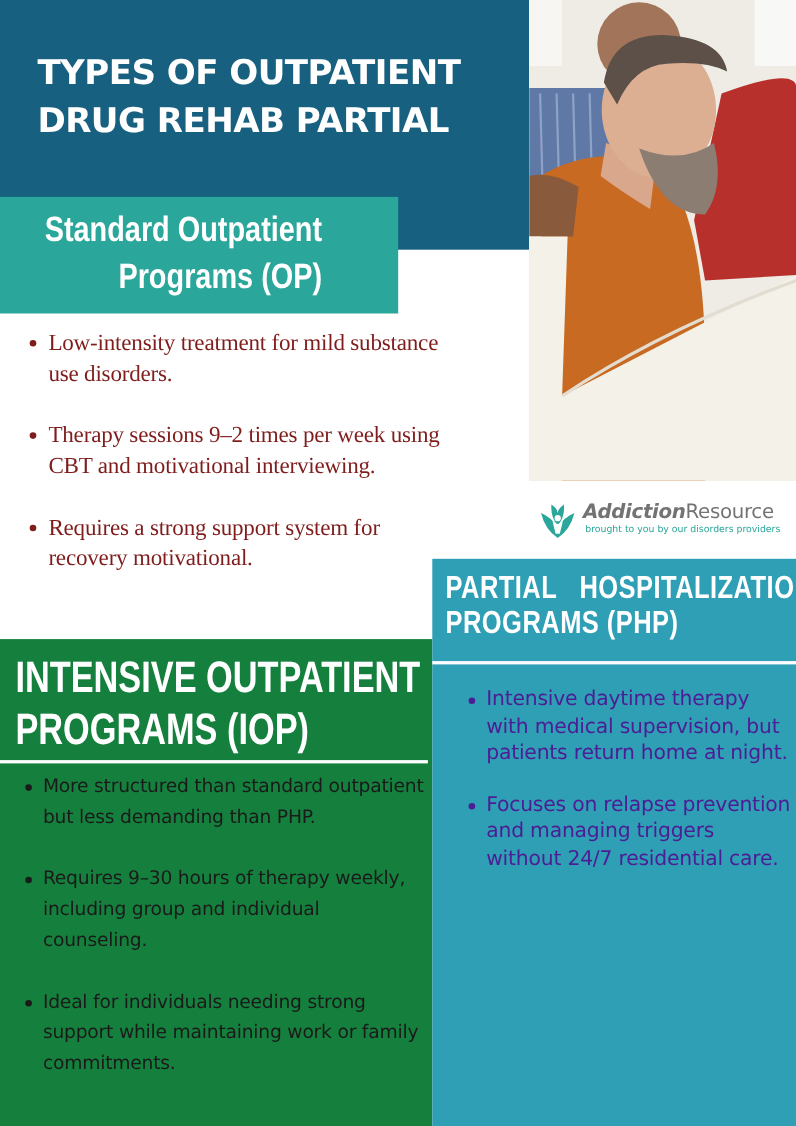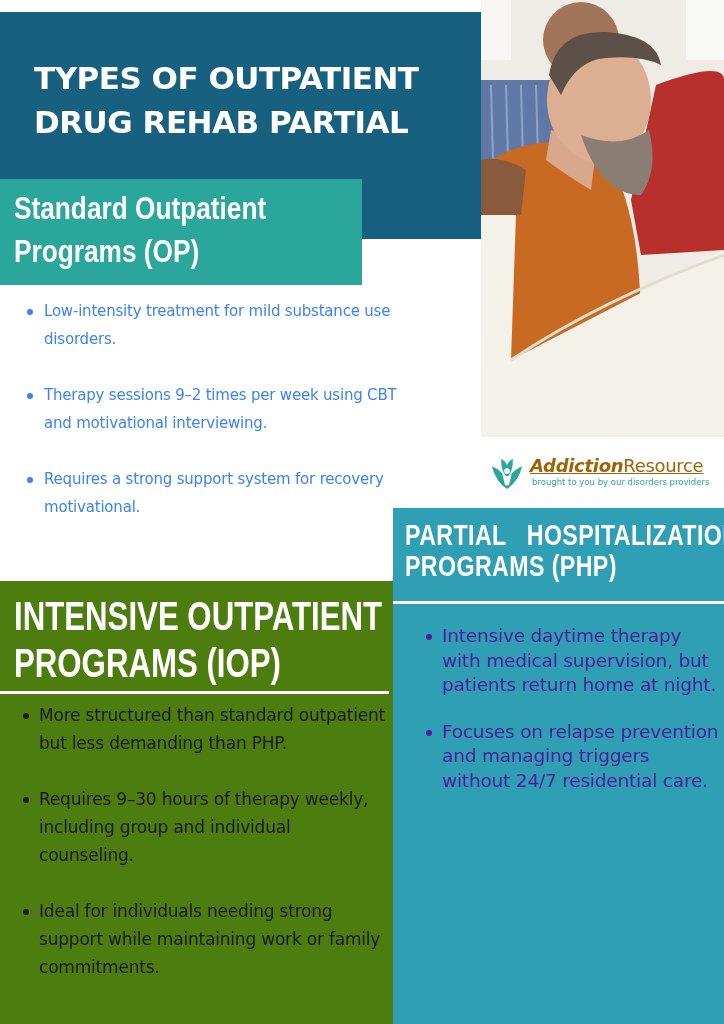--- a/index.html
+++ b/index.html
@@ -1,64 +1,65 @@
 <!DOCTYPE html>
 <html><head>
   <meta charset="utf-8">
   <style>
     * { box-sizing: border-box; margin: 0; padding: 0; }
     html, body { width: 724px; height: 1024px; overflow: hidden; background: #ffffff; }
     body { position: relative; font-family: "DejaVu Sans", sans-serif; }
 
     .header-band {
-      position: absolute; left: 0; top: 12px; width: 481px; height: 227px;
+      position: absolute; left: 0; top: 0; width: 481px; height: 227px;
       background: #17607f;
     }
     .main-title {
       position: absolute; left: 34px; top: 44px; width: 440px;
       color: #ffffff; font-family: "DejaVu Sans", sans-serif; font-weight: bold;
       font-size: 31px; line-height: 44px; letter-spacing: -0.5px;
     }
 
     .photo {
       position: absolute; left: 481px; top: 0; width: 243px; height: 437px;
       overflow: hidden; background: #f1eee8;
     }
     .photo svg { display: block; }
 
     .op-header {
       position: absolute; left: 0; top: 179px; width: 362px; height: 106px;
       background: #2aa69a;
+      text-align: right;
     }
     .op-title {
       position: absolute; left: 14px; top: 8px; width: 340px;
       color: #ffffff; font-family: "Liberation Sans", sans-serif; font-weight: bold;
       font-size: 32px; line-height: 43px; transform: scaleX(0.82); transform-origin: left top;
       white-space: nowrap;
     }
 
     .op-list {
       position: absolute; left: 22px; top: 297px; width: 380px; list-style: none;
     }
     .op-list li {
-      position: relative; padding-left: 22px; color: #3b82f6;
-      font-size: 15px; line-height: 28px; margin-bottom: 28px; letter-spacing: -0.2px;
+      position: relative; padding-left: 22px; color: #7f1d1d;
+      font-size: 21px; line-height: 28px; margin-bottom: 28px; letter-spacing: -0.2px; font-family: Liberation Serif, serif;
     }
     .op-list li::before, .iop-list li::before, .php-list li::before {
       content: ""; position: absolute; left: 5px; top: 12px;
       width: 6px; height: 6px; border-radius: 50%; background: currentColor;
     }
 
     .logo {
       position: absolute; left: 488px; top: 452px; width: 230px; height: 40px;
       display: flex; align-items: center;
     }
     .logo-mark { width: 38px; height: 38px; flex: 0 0 38px; }
     .logo-text { margin-left: 4px; }
-    .logo-name { font-family: "DejaVu Sans", sans-serif; font-size: 18px; color: #a16207; line-height: 20px; letter-spacing: -0.3px; text-decoration: underline; }
+    .logo-name { font-family: "DejaVu Sans", sans-serif; font-size: 18px; color: #737373; line-height: 20px; letter-spacing: -0.3px; }
     .logo-name b { font-style: italic; font-weight: bold; }
     .logo-tag { font-size: 8.5px; color: #2aa69a; line-height: 12px; padding-left: 2px; }
 
     .php-box {
       position: absolute; left: 393px; top: 508px; width: 331px; height: 516px;
       background: #2e9fb4;
     }
     .php-title {
       position: absolute; left: 12px; top: 12px; width: 400px;
       color: #ffffff; font-family: "Liberation Sans", sans-serif; font-weight: bold;
@@ -72,21 +73,21 @@
       position: absolute; left: 28px; top: 116px; width: 300px; list-style: none;
     }
     .php-list li {
       position: relative; padding-left: 21px; color: #4c1d95;
       font-size: 18.5px; line-height: 24.5px; margin-bottom: 22px; letter-spacing: -0.2px;
     }
     .php-list li::before { top: 10px; }
 
     .iop-box {
       position: absolute; left: 0; top: 581px; width: 393px; height: 443px;
-      background: #4d7c0f;
+      background: #15803d;
     }
     .iop-title {
       position: absolute; left: 14px; top: 12px; width: 440px;
       color: #ffffff; font-family: "Liberation Sans", sans-serif; font-weight: bold;
       font-size: 40px; line-height: 47px; transform: scaleX(0.78); transform-origin: left top;
       white-space: nowrap;
     }
     .iop-rule {
       position: absolute; left: 0; top: 110px; width: 389px; height: 3px; background: #ffffff;
     }

